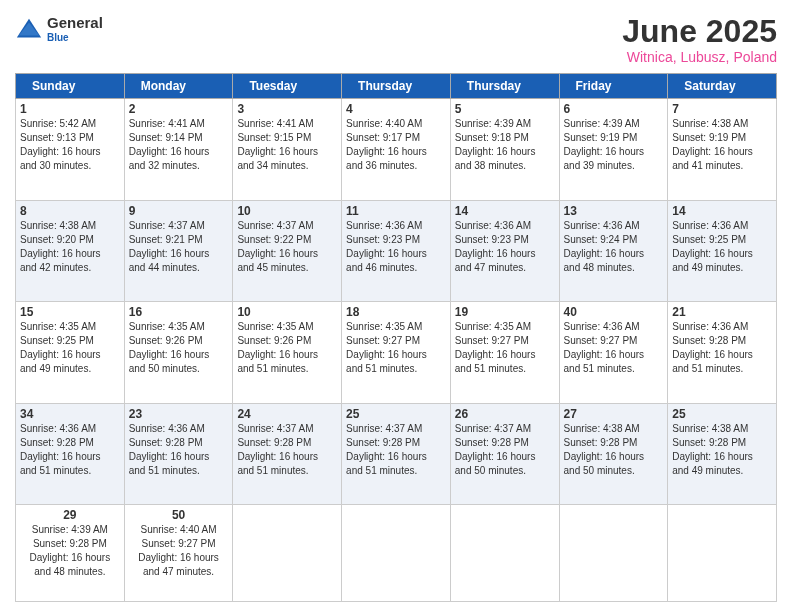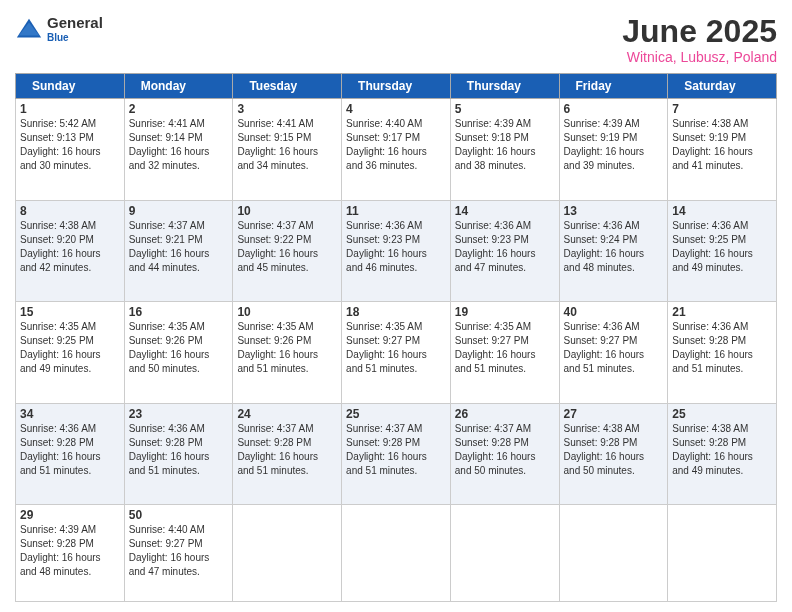--- a/index.html
+++ b/index.html
@@ -81,20 +81,21 @@
       border: 1px solid #ccc;
       vertical-align: top;
       padding: 3px 4px;
       font-size: 9.5px;
       color: #333;
       background: #fff;
       height: 82px;
     }
     .calendar tr:last-child td {
       height: 70px;
+      text-align: center;
     }
     .day-num {
       font-size: 12px;
       font-weight: bold;
       color: #333;
       display: block;
       margin-bottom: 1px;
     }
     .day-info {
       font-size: 10px;

